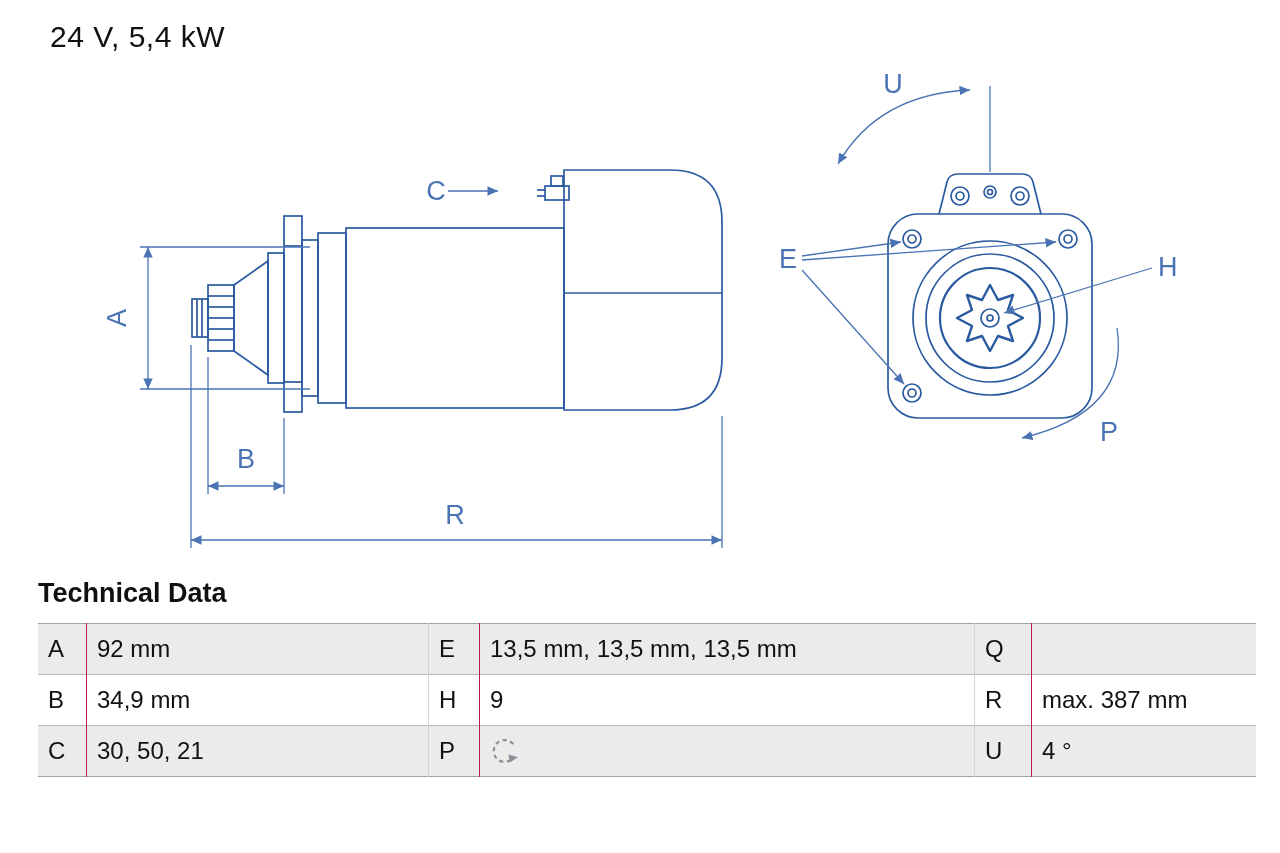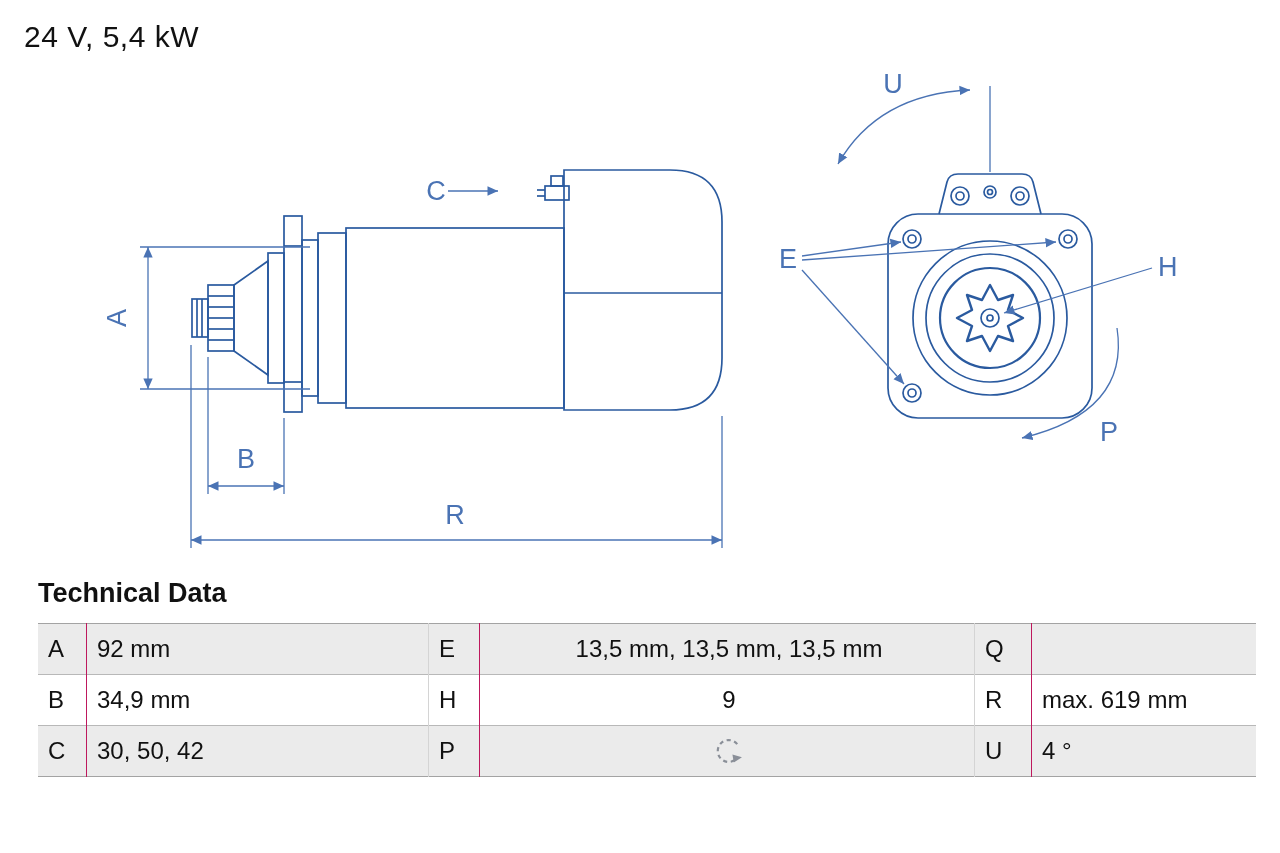--- a/index.html
+++ b/index.html
@@ -1,33 +1,33 @@
 <!DOCTYPE html>
 <html><head>
 <meta charset="utf-8">
 <style>
   html,body{margin:0;padding:0;background:#ffffff;}
   body{width:1280px;height:853px;overflow:hidden;position:relative;
        font-family:"Liberation Sans",sans-serif;color:#1a1a1a;}
-  .page-title{position:absolute;left:24px;top:20px;font-size:30px;font-weight:400;
+  .page-title{position:absolute;left:50px;top:20px;font-size:30px;font-weight:400;
        color:#111;letter-spacing:.5px;}
   .drawing{position:absolute;left:0;top:0;width:1280px;height:570px;}
   .tech-section{position:absolute;left:0;top:578px;width:1086px;}
   .tech-heading{margin:0 0 14px 38px;font-size:27px;font-weight:700;color:#111;}
   table.tech{border-collapse:collapse;margin-left:38px;width:1218px;
        font-size:24px;color:#111;table-layout:fixed;
        border-top:1px solid #a3a3a3;border-bottom:1px solid #a3a3a3;}
   table.tech td{height:46px;padding:2px 6px 2px 10px;vertical-align:middle;
        white-space:nowrap;overflow:hidden;}
   table.tech tr.alt{background:#ebebeb;}
   table.tech tr + tr td{border-top:1px solid #b8b8b8;}
   td.k{width:32px;border-left:1px solid #d4d4d4;}
   td.k:first-child{border-left:none;}
   td.v{border-left:1px solid #be185d;}
-  td.v1{width:325px;} td.k2{width:34px;} td.v2{width:478px;text-align:center;}
+  td.v1{width:325px;} td.k2{width:34px;} td.v2{width:478px;}
   td.k3{width:40px;} td.v3{width:auto;}
   .rot-icon{display:inline-block;width:30px;height:30px;vertical-align:middle;}
 </style>
 </head>
 <body>
 
 <div class="page-title">24 V, 5,4 kW</div>
 
 <svg class="drawing" viewBox="0 0 1280 570" xmlns="http://www.w3.org/2000/svg">
   <defs>
@@ -168,25 +168,25 @@
         <td class="v v2">13,5 mm, 13,5 mm, 13,5 mm</td>
         <td class="k k3">Q</td>
         <td class="v v3"></td>
       </tr>
       <tr>
         <td class="k">B</td>
         <td class="v v1">34,9 mm</td>
         <td class="k k2">H</td>
         <td class="v v2">9</td>
         <td class="k k3">R</td>
-        <td class="v v3">max. 619 mm</td>
+        <td class="v v3">max. 387 mm</td>
       </tr>
       <tr class="alt">
         <td class="k">C</td>
-        <td class="v v1">30, 50, 42</td>
+        <td class="v v1">30, 50, 21</td>
         <td class="k k2">P</td>
         <td class="v v2">
           <span class="rot-icon">
             <svg viewBox="0 0 22 22" width="30" height="30" xmlns="http://www.w3.org/2000/svg">
               <path d="M17,6 A8,8 0 1 0 17,16" fill="none" stroke="#8a8f98" stroke-width="1.6" stroke-dasharray="3,2.6"></path>
               <polygon points="13.5,13.5 20.5,15.5 14.5,19.5" fill="#8a8f98"></polygon>
             </svg>
           </span>
         </td>
         <td class="k k3">U</td>

